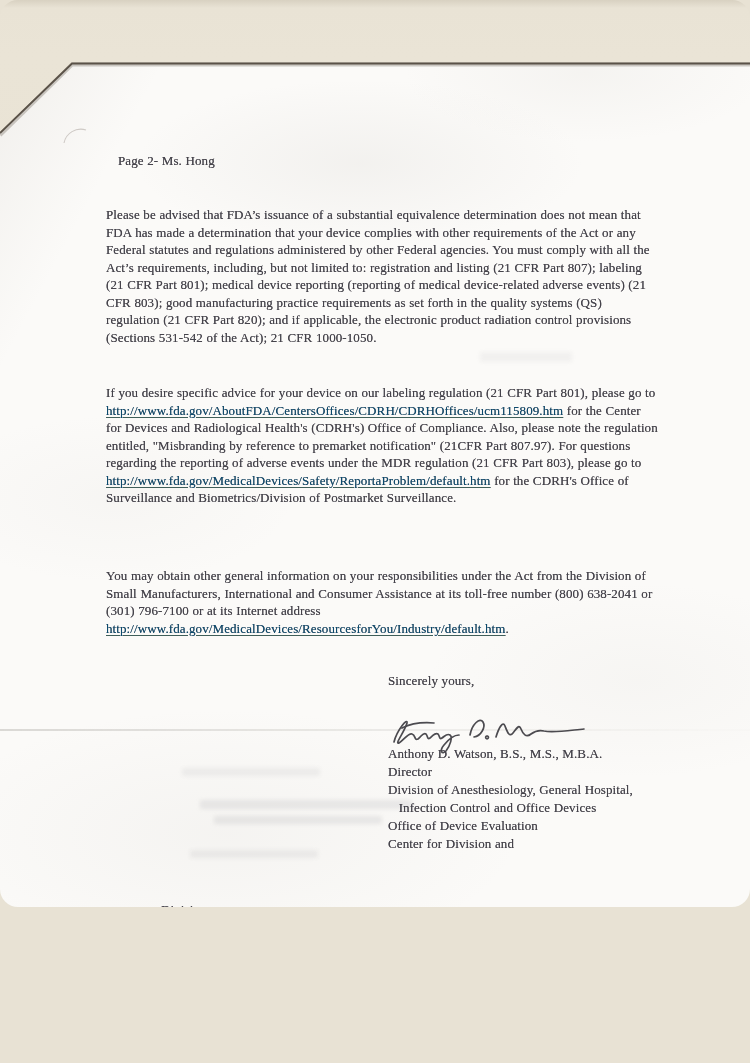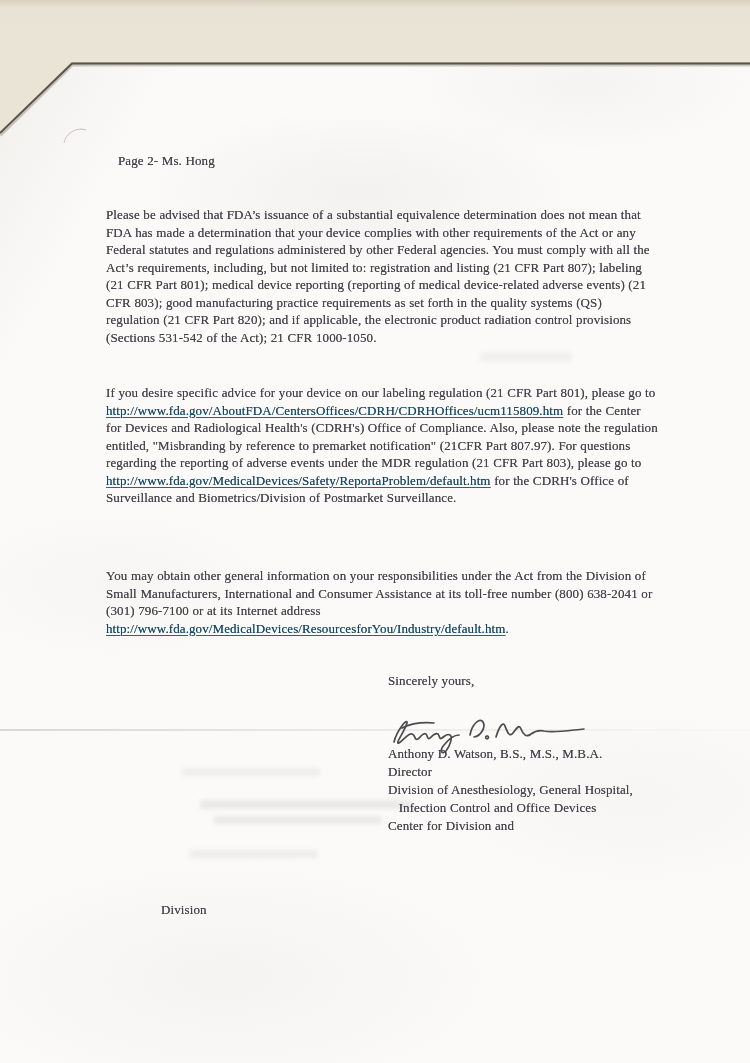--- a/index.html
+++ b/index.html
@@ -1,18 +1,19 @@
 <!DOCTYPE html>
 <html><head>
 <meta charset="utf-8">
 <style>
   html,body{margin:0;padding:0;background:#e8e2d4;}
   .scan-root{
-    position:relative;width:750px;height:1063px;overflow:hidden;
+    position:relative;width:750px;height:907px;overflow:hidden;
     font-family:"Liberation Serif","DejaVu Serif",serif;
+    border-radius:18px;
   }
   
   .scanner-bg{
     position:absolute;inset:0;
     background:linear-gradient(180deg,#d8d1c1 0%,#e9e3d5 8px,#eae4d6 55px,#e5dfd0 100%);
   }
   
   .paper{
     position:absolute;inset:0;
     background-color:#fbfaf8;
@@ -103,18 +104,19 @@
       <path d="M103 28 a1.4 1.4 0 1 0 0.1 0"></path>
       <path d="M112 29 C115 19 119 13 121 18 C123 23 125 30 129 25 C133 20 135 16 137 21 C139 26 142 30 147 26 C151 23 156 22 160 23 C170 25 188 22 200 21"></path>
     </g>
   </svg>
 
   <div class="txt sig-block" style="left:388px;top:745px;">
     <div class="sig-line">Anthony D. Watson, B.S., M.S., M.B.A.</div>
     <div class="sig-line">Director</div>
     <div class="sig-line">Division of Anesthesiology, General Hospital,</div>
     <div class="sig-line">   Infection Control and Office Devices</div>
+    <div class="sig-line">Office of Device Evaluation</div>
     <div class="sig-line">Center for Division and</div>
   </div>
 
   <div class="txt" style="left:161px;top:901px;">Division</div>
 
 </div>
 
 </body></html>

